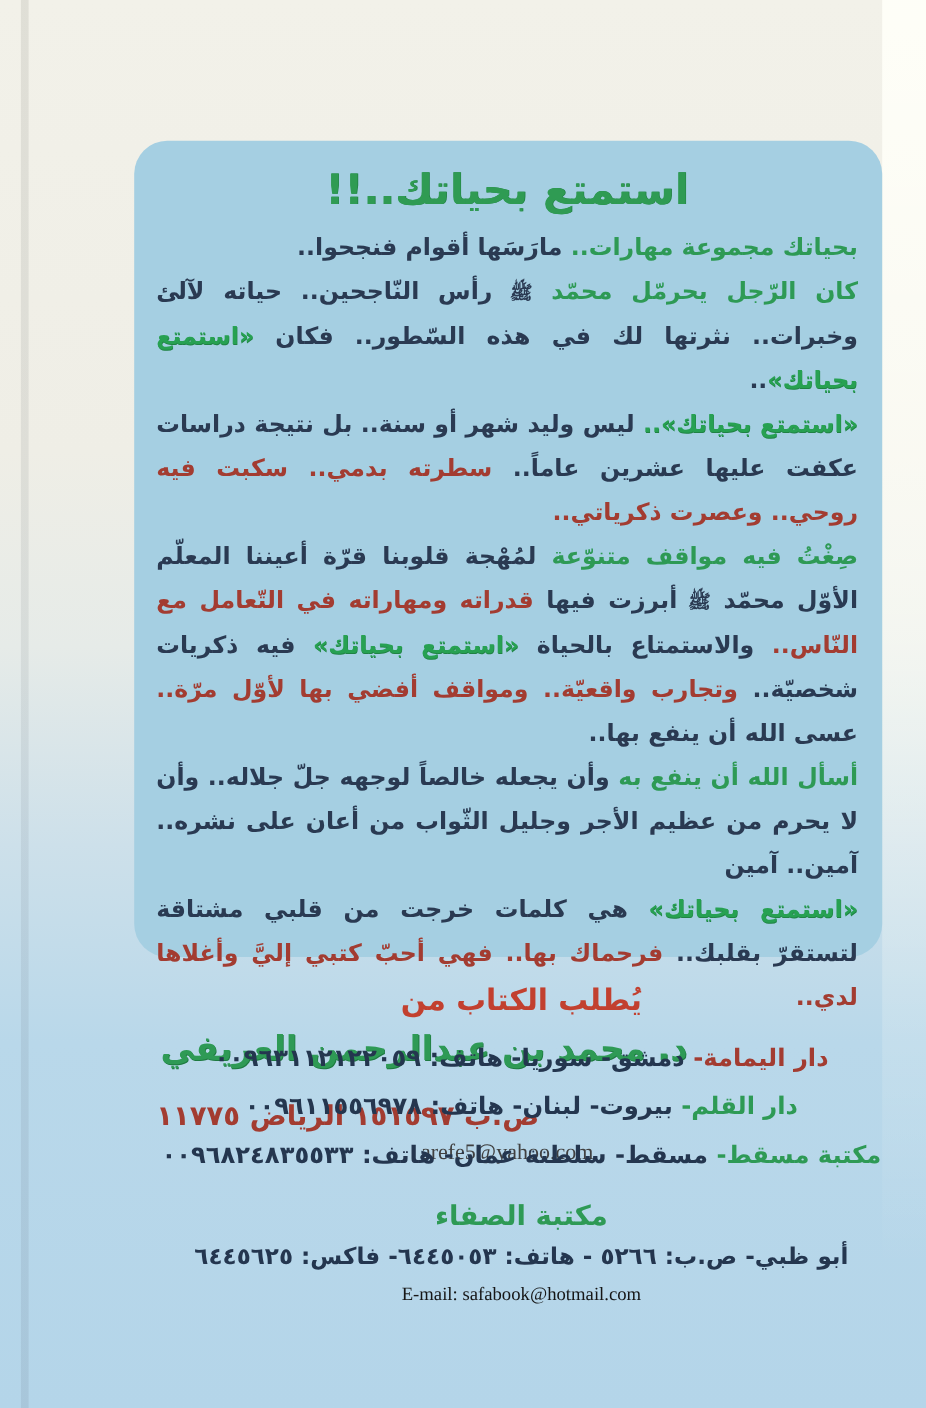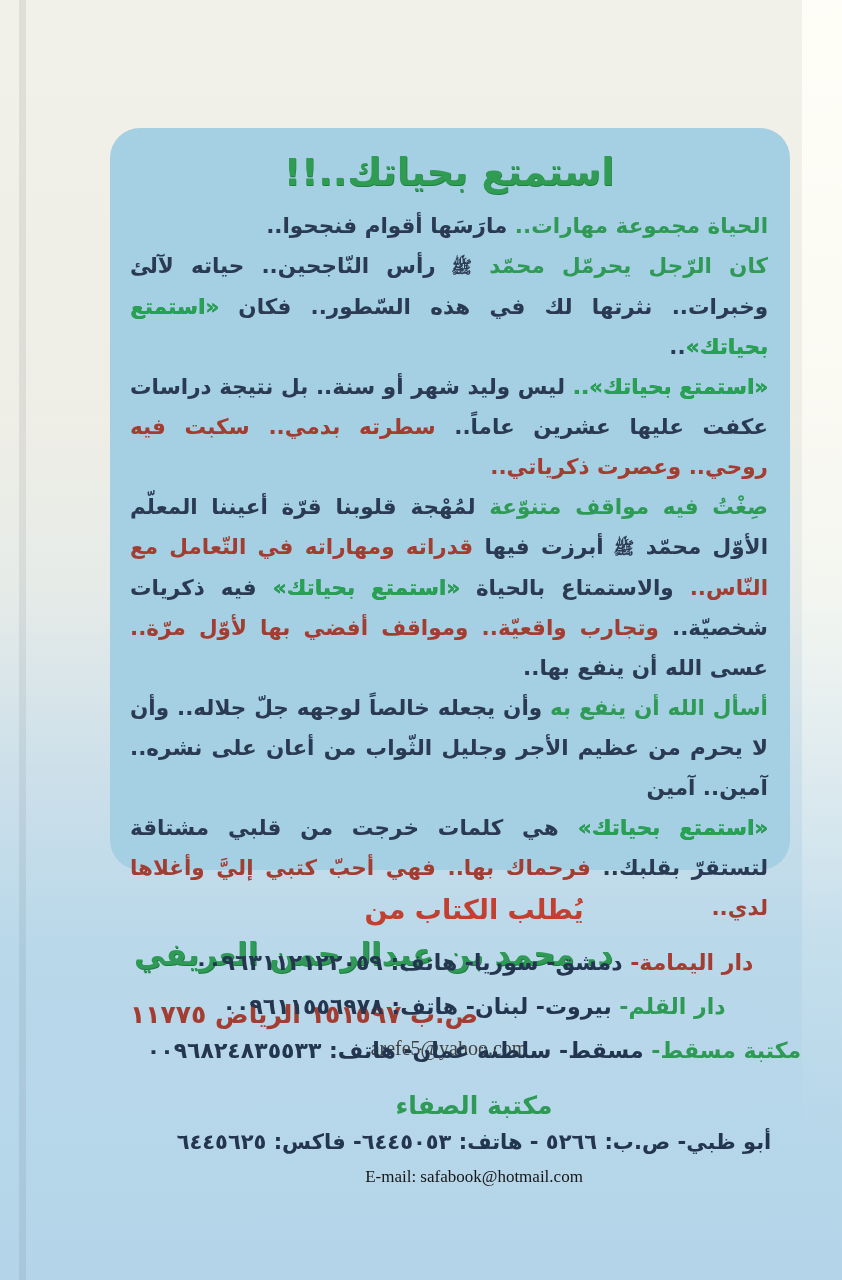--- a/index.html
+++ b/index.html
@@ -5,21 +5,21 @@
   html,body{margin:0;padding:0;}
   body{width:842px;height:1280px;overflow:hidden;font-family:"DejaVu Sans",sans-serif;}
   .page{position:relative;width:842px;height:1280px;overflow:hidden;
     background:linear-gradient(180deg,#f2f1e9 0%,#efeee6 32%,#e6ebe8 46%,#cde0ea 60%,#b9d8ea 74%,#b4d5e9 100%);}
   
   .crease{position:absolute;left:19px;top:0;width:7px;height:100%;
     background:linear-gradient(180deg,rgba(140,140,130,.18),rgba(120,130,140,.14) 55%,rgba(120,140,160,.20));}
   .edge-light{position:absolute;right:0;top:0;width:40px;height:100%;
     background:linear-gradient(180deg,rgba(255,255,248,.95),rgba(255,255,248,.6) 40%,rgba(255,255,248,.18) 72%,rgba(255,255,248,0) 90%);}
   
-  .panel{position:absolute;left:110px;top:128px;width:680px;height:742px;background:#a5cfe2;
+  .panel{position:absolute;left:122px;top:128px;width:680px;height:742px;background:#a5cfe2;
     border-radius:30px;padding:14px 22px 0 20px;box-sizing:border-box;direction:rtl;}
   .title{margin:8px 0 12px;text-align:center;font-size:38px;font-weight:bold;color:#2f9b53;
     letter-spacing:-1px;text-shadow:.6px .6px 0 #1f7f42;}
   .body-par{margin:0;font-size:21.5px;font-weight:bold;line-height:40px;text-align:justify;color:#2a3a52;}
   .seg-dark{color:#2a3a52;}
   .seg-red{color:#a33c31;}
   .seg-green{color:#2e9a55;}
   .seg-greenbold{color:#27a152;text-shadow:.4px .4px 0 #1f8243;}
   .seg-saw{color:#2a3a52;font-size:.8em;}
   .sig-block{margin-top:8px;text-align:left;}
@@ -45,21 +45,21 @@
 </head>
 <body>
 
 <div class="page">
   <div class="crease"></div>
   <div class="edge-light"></div>
 
   <div class="panel">
     <h1 class="title">استمتع بحياتك..!!</h1>
     <div class="paragraphs">
-        <p class="body-par"><span class="seg-green">الحياة مجموعة مهارات.. </span><span class="seg-dark">مارَسَها أقوام فنجحوا..</span></p>
+        <p class="body-par"><span class="seg-green">بحياتك مجموعة مهارات.. </span><span class="seg-dark">مارَسَها أقوام فنجحوا..</span></p>
         <p class="body-par"><span class="seg-green">كان الرّجل يحرمّل محمّد </span><span class="seg-saw">ﷺ </span><span class="seg-dark">رأس النّاجحين.. حياته لآلئ وخبرات.. نثرتها لك في هذه السّطور.. فكان </span><span class="seg-greenbold">«استمتع بحياتك»</span><span class="seg-dark">..</span></p>
         <p class="body-par"><span class="seg-greenbold">«استمتع بحياتك».. </span><span class="seg-dark">ليس وليد شهر أو سنة.. بل نتيجة دراسات عكفت عليها عشرين عاماً.. </span><span class="seg-red">سطرته بدمي.. سكبت فيه روحي.. وعصرت ذكرياتي..</span></p>
         <p class="body-par"><span class="seg-green">صِغْتُ فيه مواقف متنوّعة </span><span class="seg-dark">لمُهْجة قلوبنا قرّة أعيننا المعلّم الأوّل محمّد </span><span class="seg-saw">ﷺ </span><span class="seg-dark">أبرزت فيها </span><span class="seg-red">قدراته ومهاراته في التّعامل مع النّاس.. </span><span class="seg-dark">والاستمتاع بالحياة </span><span class="seg-greenbold">«استمتع بحياتك» </span><span class="seg-dark">فيه ذكريات شخصيّة.. </span><span class="seg-red">وتجارب واقعيّة.. ومواقف أفضي بها لأوّل مرّة.. </span><span class="seg-dark">عسى الله أن ينفع بها..</span></p>
         <p class="body-par"><span class="seg-green">أسأل الله أن ينفع به </span><span class="seg-dark">وأن يجعله خالصاً لوجهه جلّ جلاله.. وأن لا يحرم من عظيم الأجر وجليل الثّواب من أعان على نشره.. آمين.. آمين</span></p>
         <p class="body-par"><span class="seg-greenbold">«استمتع بحياتك» </span><span class="seg-dark">هي كلمات خرجت من قلبي مشتاقة لتستقرّ بقلبك.. </span><span class="seg-red">فرحماك بها.. فهي أحبّ كتبي إليَّ وأغلاها لدي..</span></p>
       </div>
     <div class="sig-block">
       <div class="signature">د. محمد بن عبدالرحمن العريفي</div>
       <div class="pobox">ص.ب ١٥١٥٩٧ الرياض ١١٧٧٥</div>
       <div class="author-email">arefe5@yahoo.com</div>

